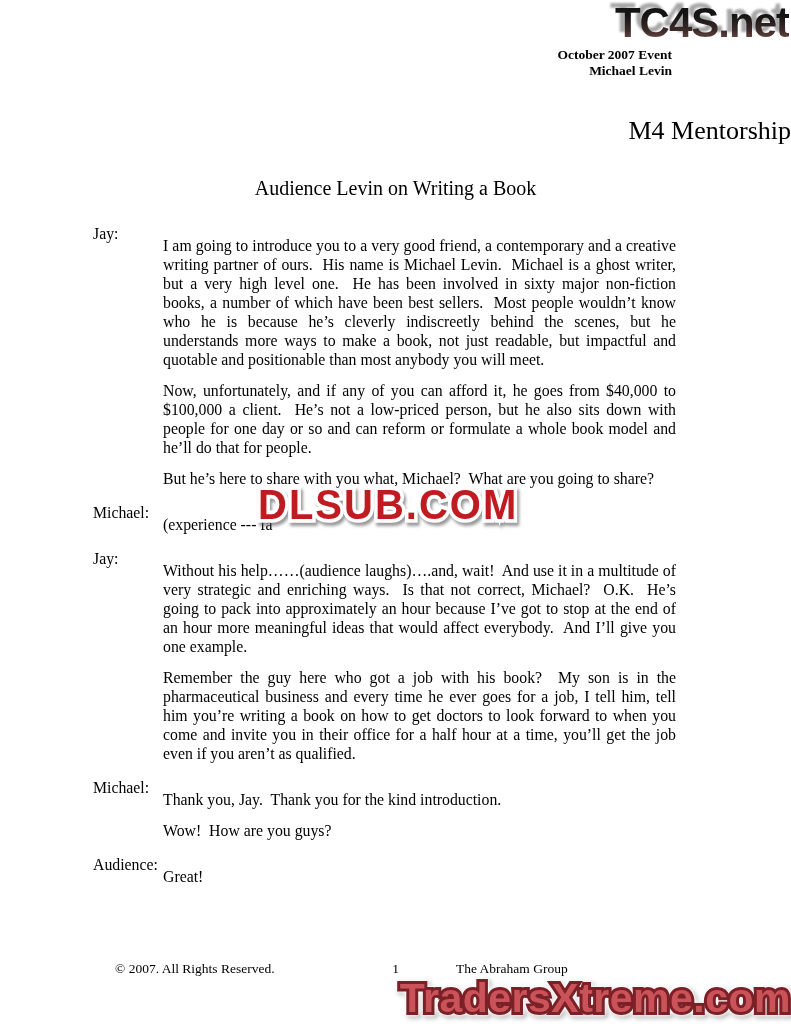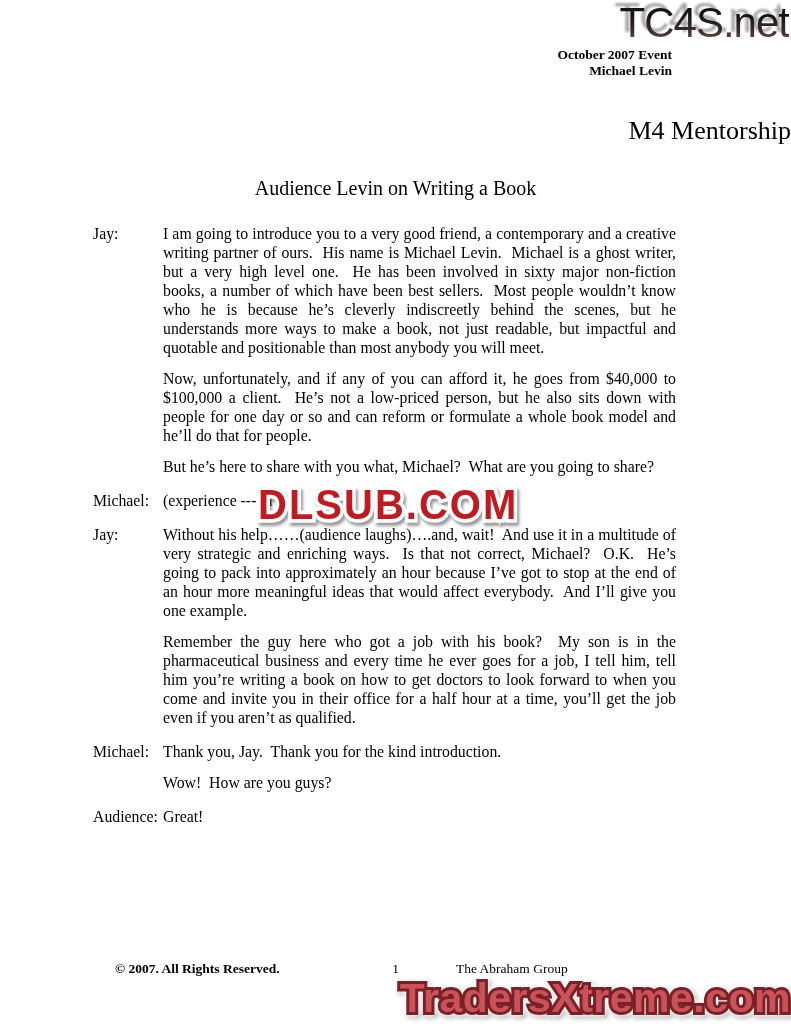--- a/index.html
+++ b/index.html
@@ -14,21 +14,21 @@
     overflow: hidden;
     margin: 0 auto;
   }
 
   
   .logo {
     position: absolute;
     top: 2px;
     right: 2px;
     font-family: "Liberation Sans", sans-serif;
-    font-weight: 400;
+    font-weight: 700;
     font-size: 42px;
     letter-spacing: -1px;
     line-height: 1;
   }
   .logo .logo-shadow {
     position: absolute;
     left: -5px;
     top: -5px;
     color: #a7a7a7;
     filter: blur(1.2px);
@@ -80,21 +80,21 @@
     width: 583px;
     font-size: 15.8px;
     line-height: 19px;
   }
   .entry { display: flex; margin-bottom: 15px; }
   .speaker { width: 70px; flex: 0 0 70px; }
   .paras { width: 513px; }
   .paras p {
     text-align: justify;
     white-space: pre-wrap;
-    margin: 0 0 12px 0;
+    margin: 12px 0 12px 0;
   }
   .paras p:last-child { margin-bottom: 0; }
 
   
   .wm-center {
     position: absolute;
     left: 258px;
     top: 484px;
     font-family: "Liberation Sans", sans-serif;
     font-weight: 800;
@@ -127,21 +127,21 @@
   
   .footer {
     position: absolute;
     top: 961px;
     left: 115px;
     right: 115px;
     font-size: 13.5px;
     display: flex;
     justify-content: space-between;
   }
-  .footer .footer-copyright { width: 220px; text-align: left; font-weight: bold; }
+  .footer .footer-copyright { width: 220px; text-align: left; }
   .footer .footer-page { width: 60px; text-align: center; }
   .footer .footer-org { width: 220px; }
 </style>
 </head>
 <body>
 
 <div class="page">
 
   <div class="logo">
     <span class="logo-shadow">TC4S.net</span>

